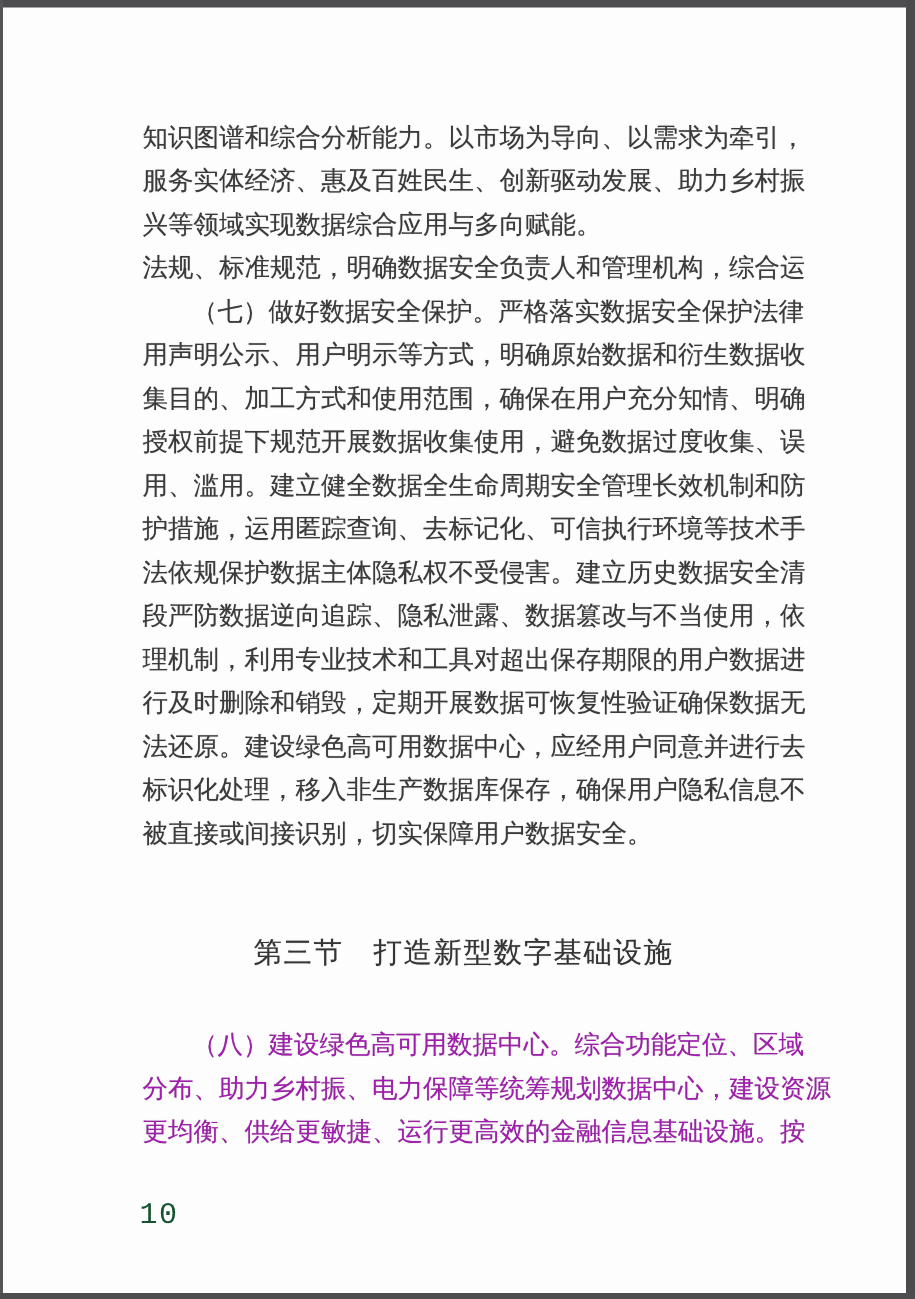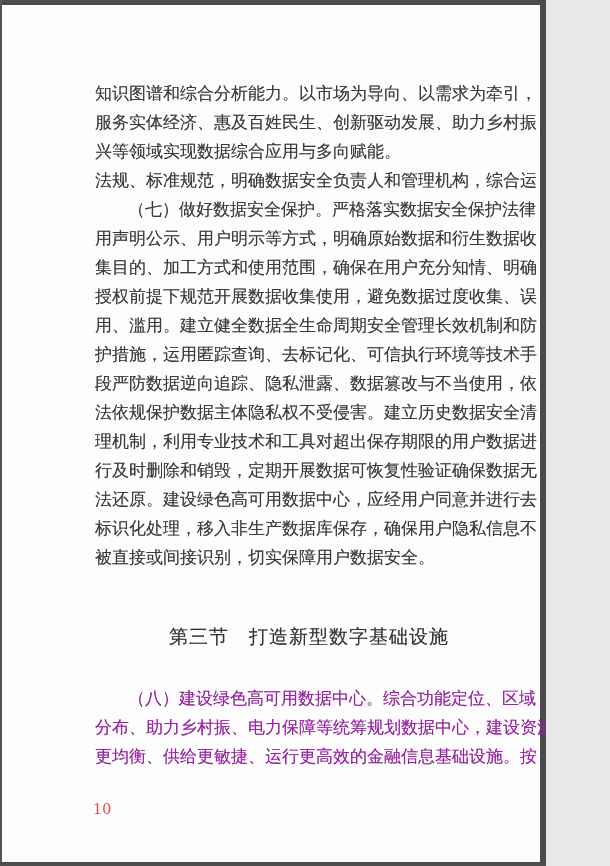--- a/index.html
+++ b/index.html
@@ -2,25 +2,25 @@
 <html><head>
 <meta charset="utf-8">
 <style>
   html, body {
     margin: 0;
     padding: 0;
     background: #e8e8e8;
   }
   .scan {
     position: relative;
-    width: 546px;
+    width: 610px;
     height: 866px;
     background: #fdfdfd;
     overflow: hidden;
-    font-family: Liberation Serif, serif;
+    font-family: Liberation Mono, monospace;
   }
   
   .edge-top {
     position: absolute; top: 0; left: 0;
     width: 610px; height: 5px;
     background: #4d4d4f;
   }
   .edge-bottom {
     position: absolute; bottom: 0; left: 0;
     width: 610px; height: 4px;
@@ -76,22 +76,22 @@
     position: absolute;
     left: 95px;
     top: 684px;
     width: 428px;
     color: #a21caf;
   }
   .page-number {
     position: absolute;
     left: 93px;
     top: 799px;
-    font-size: 17px;
-    color: #ef4444;
+    font-size: 20px;
+    color: #14532d;
     letter-spacing: 1px;
   }
 </style>
 </head>
 <body>
 
 <div class="scan">
 
   <div class="edge-top"></div>
   <div class="edge-left"></div>
@@ -103,22 +103,22 @@
     <div class="line">服务实体经济、惠及百姓民生、创新驱动发展、助力乡村振</div>
     <div class="line last">兴等领域实现数据综合应用与多向赋能。</div>
 
     <div class="line">法规、标准规范，明确数据安全负责人和管理机构，综合运</div>
     <div class="line indent">（七）做好数据安全保护。严格落实数据安全保护法律</div>
     <div class="line">用声明公示、用户明示等方式，明确原始数据和衍生数据收</div>
     <div class="line">集目的、加工方式和使用范围，确保在用户充分知情、明确</div>
     <div class="line">授权前提下规范开展数据收集使用，避免数据过度收集、误</div>
     <div class="line">用、滥用。建立健全数据全生命周期安全管理长效机制和防</div>
     <div class="line">护措施，运用匿踪查询、去标记化、可信执行环境等技术手</div>
+    <div class="line">法依规保护数据主体隐私权不受侵害。建立历史数据安全清</div>
     <div class="line">段严防数据逆向追踪、隐私泄露、数据篡改与不当使用，依</div>
-    <div class="line">法依规保护数据主体隐私权不受侵害。建立历史数据安全清</div>
     <div class="line">理机制，利用专业技术和工具对超出保存期限的用户数据进</div>
     <div class="line">行及时删除和销毁，定期开展数据可恢复性验证确保数据无</div>
     <div class="line">法还原。建设绿色高可用数据中心，应经用户同意并进行去</div>
     <div class="line">标识化处理，移入非生产数据库保存，确保用户隐私信息不</div>
     <div class="line last">被直接或间接识别，切实保障用户数据安全。</div>
   </div>
 
   <div class="section-heading">第三节　打造新型数字基础设施</div>
 
   <div class="para-8">

